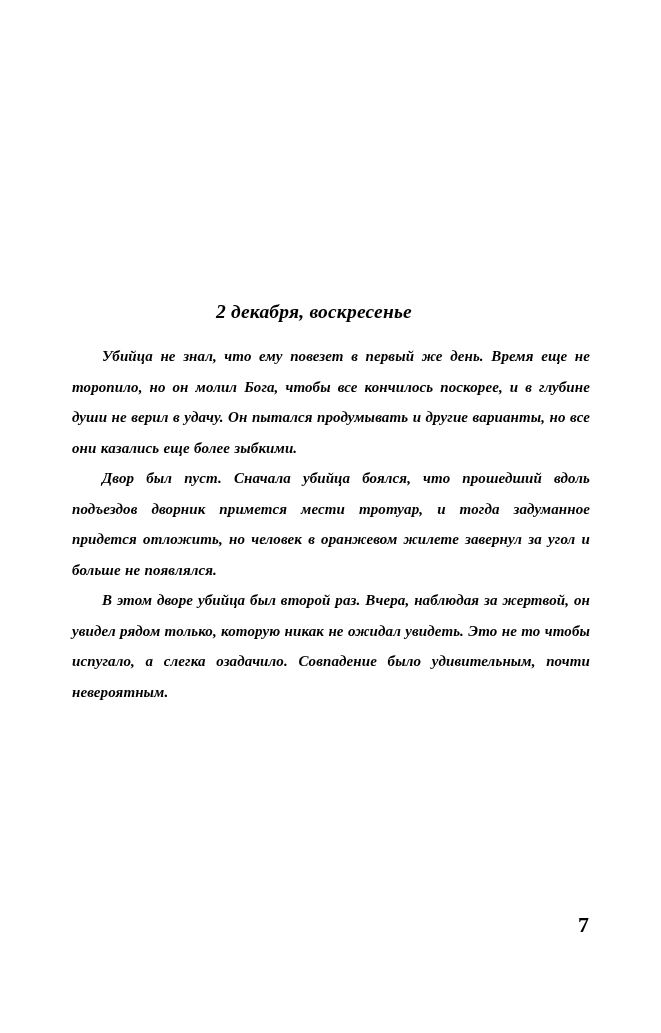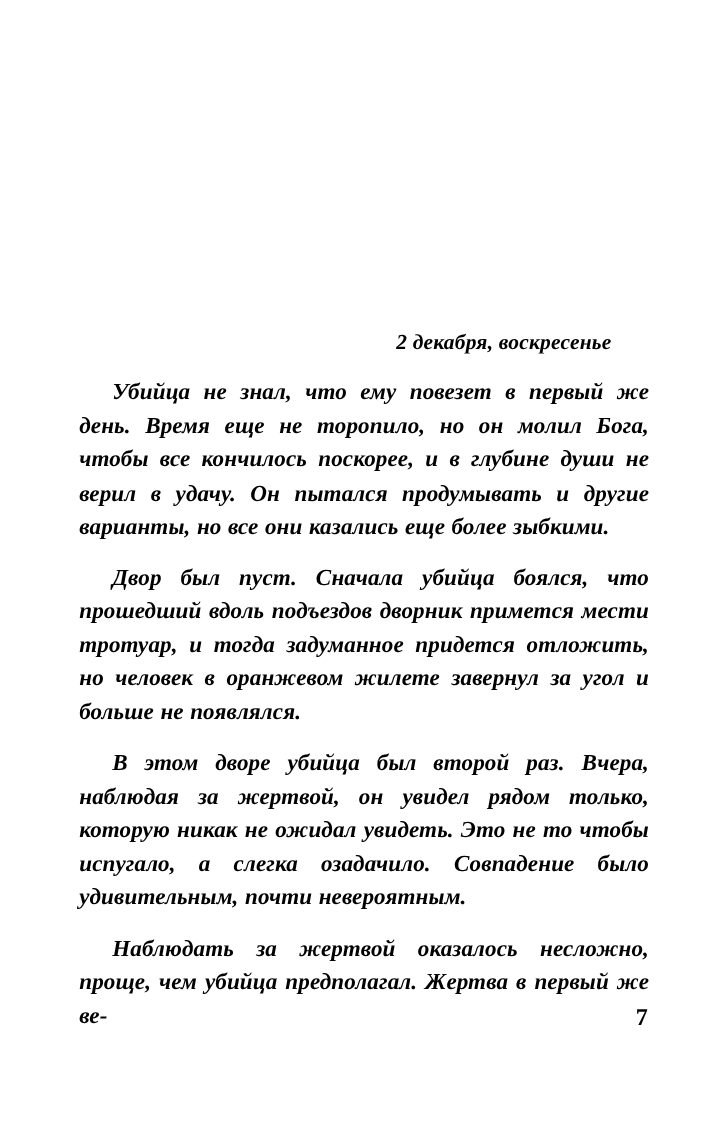--- a/index.html
+++ b/index.html
@@ -23,43 +23,43 @@
     height: 1033px;
     background: #ffffff;
   }
   .content {
     position: absolute;
     left: 72px;
     top: 300px;
     width: 518px;
   }
   .date-heading {
-    text-align: right;
+    text-align: center;
     font-style: italic;
     font-weight: bold;
     font-size: 19.5px;
     letter-spacing: 0.2px;
     margin: 0 0 18px 0;
     padding-right: 34px;
     line-height: 1.2;
   }
   .para {
     font-style: italic;
     font-weight: bold;
-    font-size: 21px;
+    font-size: 15px;
     line-height: 30.5px;
     margin: 0;
     text-align: justify;
     text-justify: inter-word;
     text-indent: 30px;
     letter-spacing: 0.1px;
     word-spacing: 0.5px;
   }
   .para + .para {
-    margin-top: 16px;
+    margin-top: 0;
   }
   .page-number {
     position: absolute;
     right: 72px;
     top: 912px;
     font-family: "Liberation Serif", serif;
     font-weight: bold;
     font-size: 22px;
     color: #000000;
   }
@@ -73,19 +73,18 @@
 
     <div class="date-heading">2 декабря, воскресенье</div>
 
     <p class="para">Убийца не знал, что ему повезет в первый же день. Время еще не торопило, но он молил Бога, чтобы все кончилось поскорее, и в глубине души не верил в удачу. Он пытался продумывать и другие варианты, но все они казались еще более зыбкими.</p>
 
     <p class="para">Двор был пуст. Сначала убийца боялся, что прошедший вдоль подъездов дворник примется мести тротуар, и тогда задуманное придется отложить, но человек в оранжевом жилете завернул за угол и больше не появлялся.</p>
 
 
     <p class="para">В этом дворе убийца был второй раз. Вчера, наблюдая за жертвой, он увидел рядом только, которую никак не ожидал увидеть. Это не то чтобы испугало, а слегка озадачило. Совпадение было удивительным, почти невероятным.</p>
 
-    <p class="para">Наблюдать за жертвой оказалось несложно, проще, чем убийца предполагал. Жертва в первый же ве-</p>
 
   </div>
 
   <div class="page-number">7</div>
 
 </div>
 
 </body></html>

